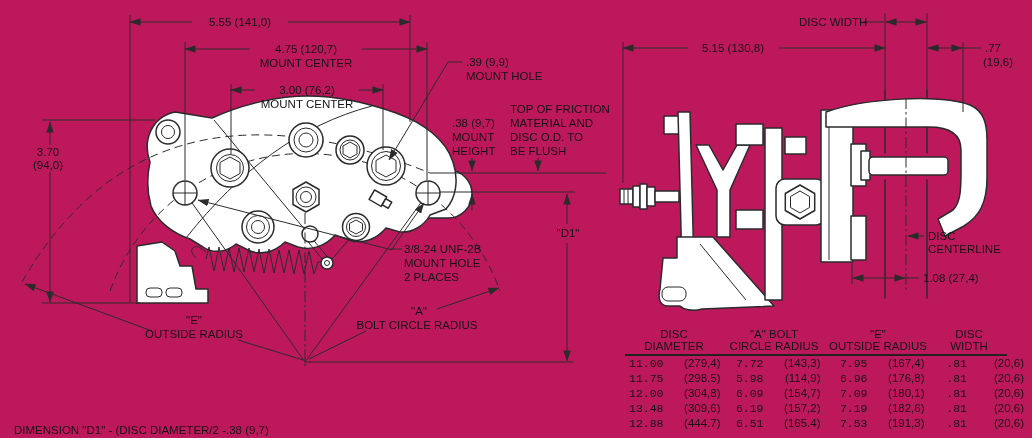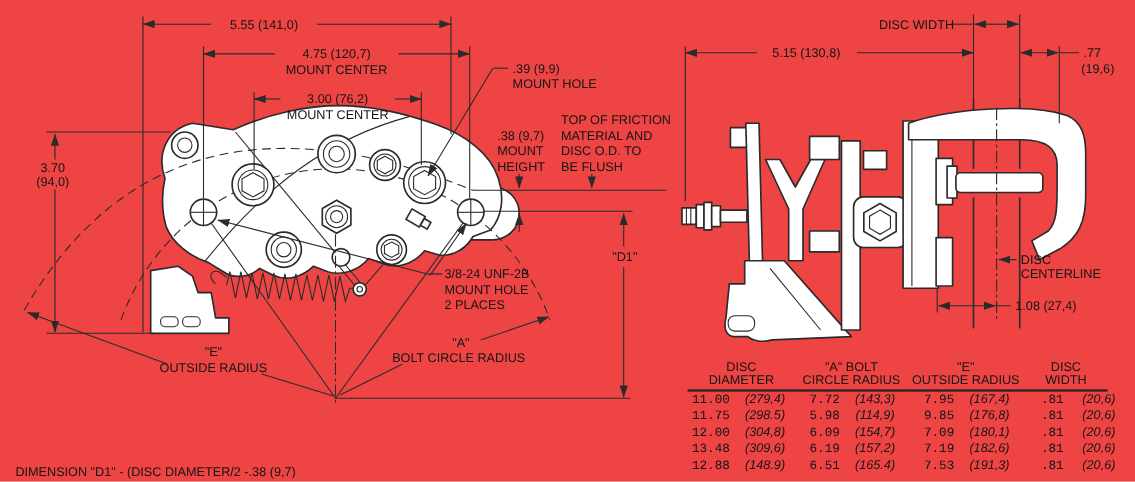--- a/index.html
+++ b/index.html
@@ -1,35 +1,35 @@
 <!DOCTYPE html>
 <html><head>
 <meta charset="utf-8">
 <style>
   html,body{margin:0;padding:0;background:#ffffff;}
-  #stage{position:relative;width:1032px;height:438px;background:#ef4444;overflow:hidden;
+  #stage{position:relative;width:1032px;height:438px;background:#be185d;overflow:hidden;
          font-family:"Liberation Sans", sans-serif;color:#141414;}
   svg{position:absolute;left:0;top:0;}
   svg text{font-family:"Liberation Sans", sans-serif;font-size:11.5px;fill:#141414;}
   .obj{stroke:#2b2b2b;stroke-width:1.5;fill:none;stroke-linejoin:round;stroke-linecap:round;}
   .objf{stroke:#2b2b2b;stroke-width:1.5;fill:#ffffff;stroke-linejoin:round;}
   .thin{stroke:#2b2b2b;stroke-width:1;fill:none;}
   .dim{stroke:#2b2b2b;stroke-width:1;fill:none;}
   .dash{stroke:#2b2b2b;stroke-width:1;fill:none;stroke-dasharray:8 5;}
   .cdash{stroke:#2b2b2b;stroke-width:1;fill:none;stroke-dasharray:11 3 2.5 3;}
   .blk{fill:#161616;stroke:none;}
   
   #spec-table{position:absolute;left:625px;top:328px;width:382px;font-size:11.5px;}
   .thead{display:grid;grid-template-columns:98px 102px 106px 76px;border-bottom:2px solid #222;
          padding-bottom:2px;}
   .th{text-align:center;line-height:12px;}
   .trow{display:grid;grid-template-columns:98px 102px 106px 76px;line-height:15px;}
   .td{text-align:center;white-space:nowrap;}
   .iv{display:inline-block;width:36px;text-align:right;font-family:Liberation Mono, monospace;}
-  .mv{display:inline-block;width:50px;text-align:center;margin-left:7px;font-style:italic;}
+  .mv{display:inline-block;width:50px;text-align:right;margin-left:7px;}
   #notes{position:absolute;left:14px;top:395px;font-size:11.5px;line-height:14px;white-space:pre;}
 </style>
 </head>
 <body>
 
 <div id="stage">
 
 <svg width="1032" height="438" viewBox="0 0 1032 438">
   <defs>
     <marker id="ar" viewBox="0 0 10 8" refX="9.6" refY="4" markerWidth="11" markerHeight="9" markerUnits="userSpaceOnUse" orient="auto">
@@ -300,37 +300,37 @@
   </div>
   <div class="trow">
     <div class="td"><span class="iv">11.00</span><span class="mv">(279,4)</span></div>
     <div class="td"><span class="iv">7.72</span><span class="mv">(143,3)</span></div>
     <div class="td"><span class="iv">7.95</span><span class="mv">(167,4)</span></div>
     <div class="td"><span class="iv">.81</span><span class="mv">(20,6)</span></div>
   </div>
   <div class="trow">
     <div class="td"><span class="iv">11.75</span><span class="mv">(298.5)</span></div>
     <div class="td"><span class="iv">5.98</span><span class="mv">(114,9)</span></div>
-    <div class="td"><span class="iv">9.85</span><span class="mv">(176,8)</span></div>
+    <div class="td"><span class="iv">6.96</span><span class="mv">(176,8)</span></div>
     <div class="td"><span class="iv">.81</span><span class="mv">(20,6)</span></div>
   </div>
   <div class="trow">
     <div class="td"><span class="iv">12.00</span><span class="mv">(304,8)</span></div>
     <div class="td"><span class="iv">6.09</span><span class="mv">(154,7)</span></div>
     <div class="td"><span class="iv">7.09</span><span class="mv">(180,1)</span></div>
     <div class="td"><span class="iv">.81</span><span class="mv">(20,6)</span></div>
   </div>
   <div class="trow">
     <div class="td"><span class="iv">13.48</span><span class="mv">(309,6)</span></div>
     <div class="td"><span class="iv">6.19</span><span class="mv">(157,2)</span></div>
     <div class="td"><span class="iv">7.19</span><span class="mv">(182,6)</span></div>
     <div class="td"><span class="iv">.81</span><span class="mv">(20,6)</span></div>
   </div>
   <div class="trow">
-    <div class="td"><span class="iv">12.88</span><span class="mv">(148.9)</span></div>
+    <div class="td"><span class="iv">12.88</span><span class="mv">(444.7)</span></div>
     <div class="td"><span class="iv">6.51</span><span class="mv">(165.4)</span></div>
     <div class="td"><span class="iv">7.53</span><span class="mv">(191,3)</span></div>
     <div class="td"><span class="iv">.81</span><span class="mv">(20,6)</span></div>
   </div>
 </div>
 
 <div id="notes">
   <div>DIMENSION "D1" - (DISC DIAMETER/2 -.38 (9,7)</div>
   
 </div>

